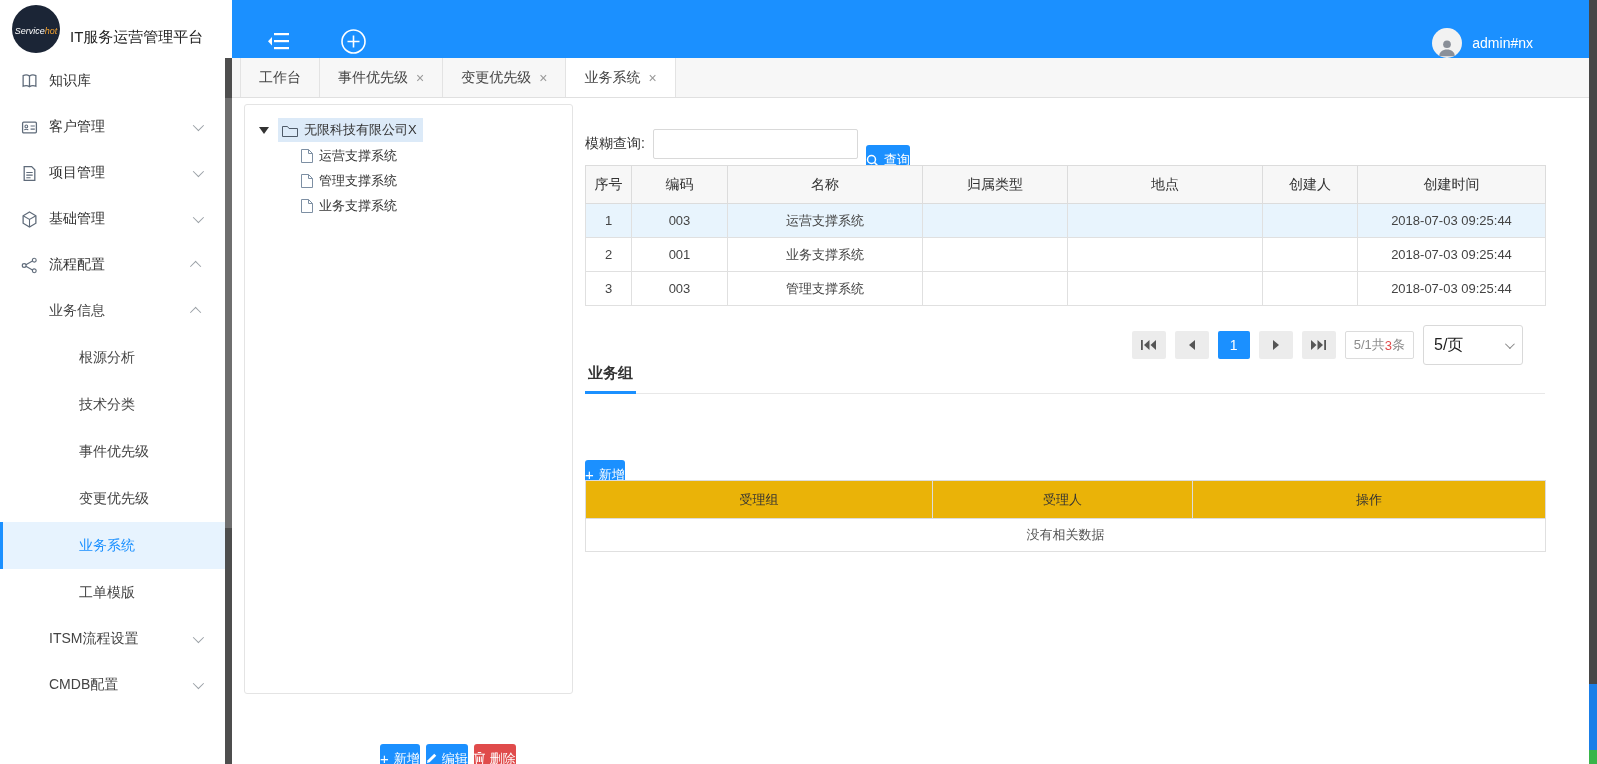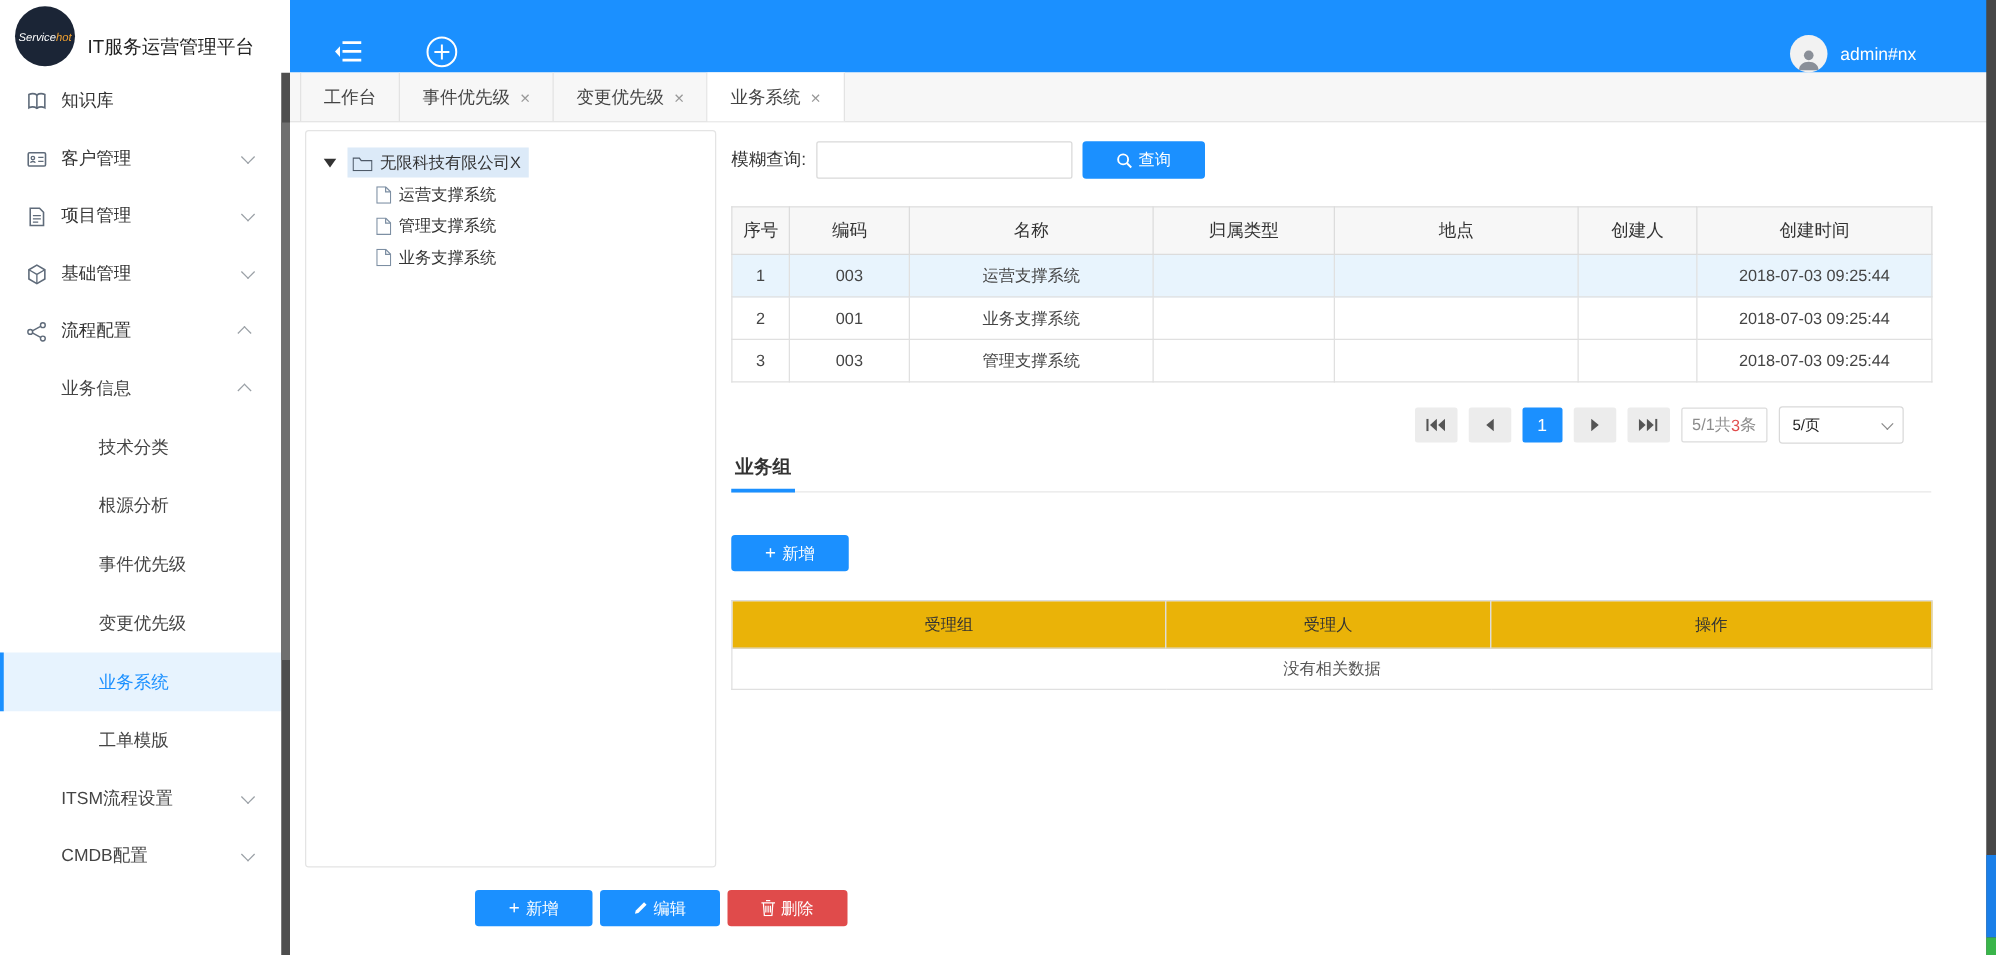--- a/index.html
+++ b/index.html
@@ -54,22 +54,22 @@
   .tree-root { display:flex; align-items:center; height:26px; padding-left:14px; cursor:pointer; }
   .caret { width:0; height:0; border-left:5px solid transparent; border-right:5px solid transparent;
     border-top:7px solid #333; margin-right:9px; flex:none; }
   .tree-root .flabel { display:flex; align-items:center; gap:6px; background:#dcEAf8; background:#dceaf8;
     padding:3px 6px 3px 4px; font-size:13px; color:#333; }
   .tree-child { display:flex; align-items:center; gap:6px; height:25px; padding-left:56px;
     font-size:13px; color:#333; cursor:pointer; }
   .tree-actions { position:absolute; left:148px; top:614px; display:flex; gap:6px; }
   
   .btn { display:inline-flex; align-items:center; justify-content:center; gap:5px; height:29px;
-    padding:0 27px; border:none; border-radius:3px; font-size:13px; color:#fff; cursor:pointer;
-    font-family:"Liberation Sans","DejaVu Sans",sans-serif; }
+    padding:0 0; border:none; border-radius:3px; font-size:13px; color:#fff; cursor:pointer;
+    font-family:"Liberation Sans","DejaVu Sans",sans-serif;margin-top:32px; }
   .btn.primary { background:#1b90ff; }
   .btn.danger { background:#e04b4b;font-family:Liberation Mono, monospace; }
   .btn .plus { font-size:15px; line-height:1; }
   
   .search-row { position:absolute; left:353px; top:15px; display:flex; align-items:center; }
   .search-label { font-size:14px; color:#333; margin-right:8px; }
   .search-input { width:205px; height:30px; border:1px solid #d9d9d9; border-radius:2px;
     padding:0 8px; font-size:13px; outline:none; }
   .search-btn { margin-left:8px; height:30px; }
   
@@ -81,22 +81,22 @@
   
   .pagination { position:absolute; left:353px; top:227px; width:960px; display:flex;
     justify-content:flex-end; align-items:center; gap:9px; padding-right:22px; }
   .pg-btn { width:34px; height:28px; background:#ececec; border-radius:2px; display:flex;
     align-items:center; justify-content:center; cursor:pointer; }
   .pg-cur { min-width:32px; height:28px; background:#1b90ff; color:#fff; border-radius:2px;
     display:flex; align-items:center; justify-content:center; font-size:14px; cursor:pointer; }
   .pg-info { height:28px; border:1px solid #dcdcdc; border-radius:2px; padding:0 8px; display:flex;
     align-items:center; font-size:13px; color:#8c8c8c; background:#fff; }
   .pg-info .red { color:#e04b4b; }
-  .pg-size { width:100px; height:30px; border:1px solid #d9d9d9; border-radius:3px; background:#fff;
-    display:flex; align-items:center; justify-content:space-between; padding:0 10px; font-size:12px;
+  .pg-size { width:100px; height:40px; border:1px solid #d9d9d9; border-radius:3px; background:#fff;
+    display:flex; align-items:center; justify-content:space-between; padding:0 10px; font-size:16px;
     color:#222; cursor:pointer; }
   .pg-size .sel-chev { width:7px; height:7px; border-right:1.5px solid #888; border-bottom:1.5px solid #888;
     transform:rotate(45deg) translateY(-2px); }
   
   .section-head { position:absolute; left:353px; top:266px; width:960px; border-bottom:1px solid #e8e8e8; }
   .section-title { display:inline-block; padding:0 3px 8px 3px; border-bottom:3px solid #1b90ff;
     font-size:15px; font-weight:700; color:#333; margin-bottom:-1px; }
   .add-group-btn { position:absolute; left:353px; top:330px; }
   .grp-table { position:absolute; left:353px; top:382px; width:960px; border-collapse:collapse; table-layout:fixed; }
   .grp-table th { height:38px; background:#eab308; font-weight:400; font-size:13px; color:#333;
@@ -195,24 +195,24 @@
         </svg>
       </span>
     <span>流程配置</span>
     <span class="chev up"></span>
   </div>
   <div class="mi l2">
     <span>业务信息</span>
     <span class="chev up"></span>
   </div>
   <div class="mi l3">
+    <span>根源分析</span>
+  </div>
+  <div class="mi l3">
     <span>技术分类</span>
-  </div>
-  <div class="mi l3">
-    <span>根源分析</span>
   </div>
   <div class="mi l3">
     <span>事件优先级</span>
   </div>
   <div class="mi l3">
     <span>变更优先级</span>
   </div>
   <div class="mi l3 active">
     <span>业务系统</span>
   </div>

